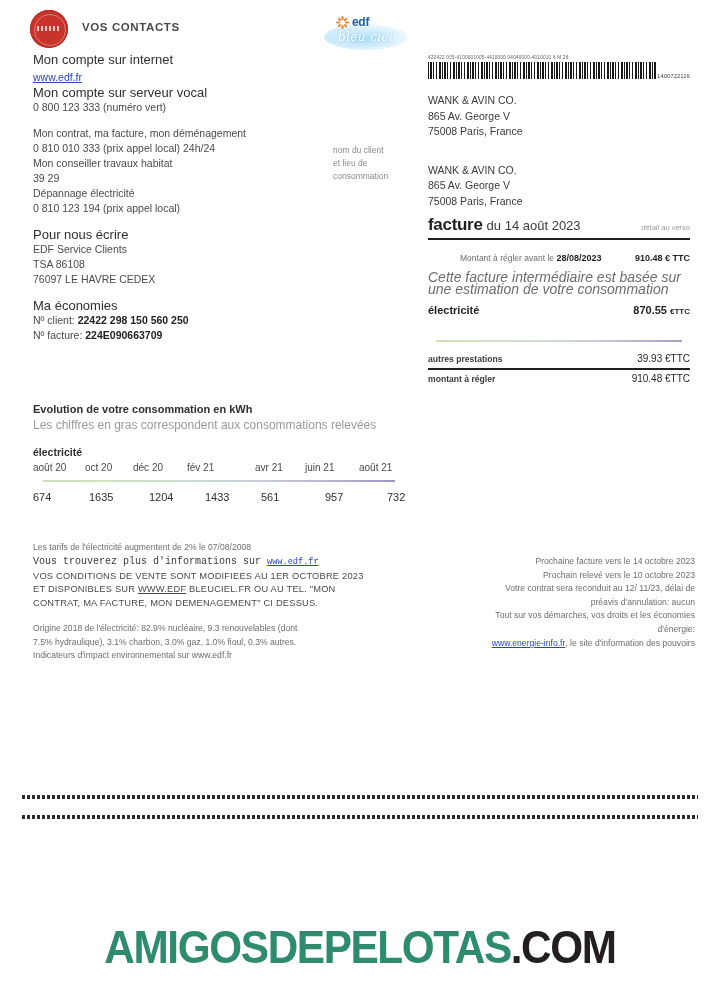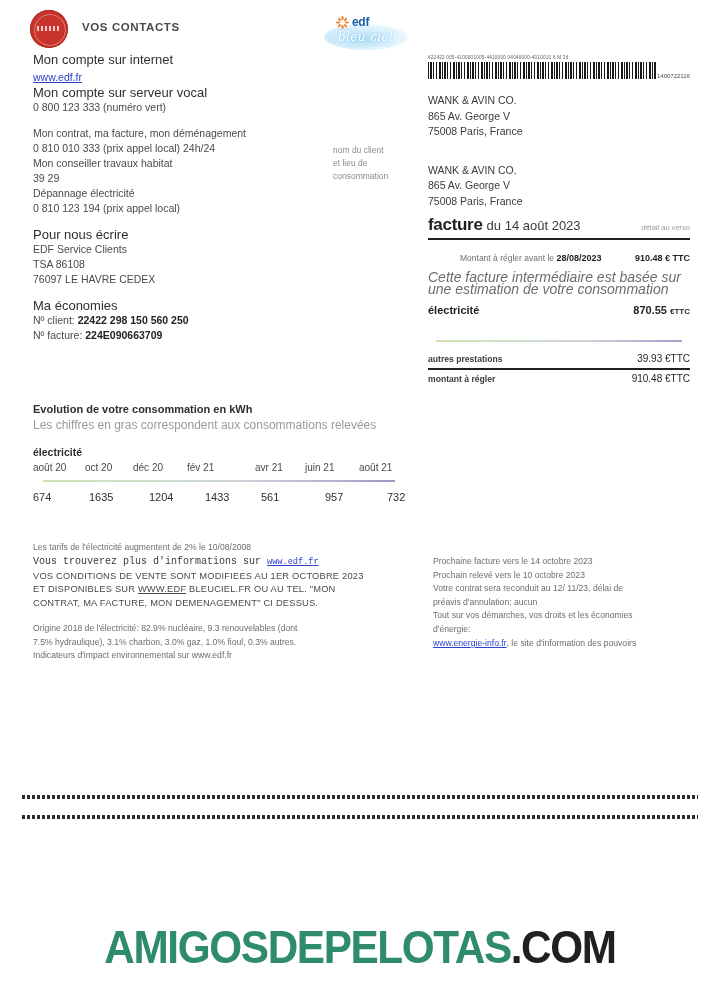--- a/index.html
+++ b/index.html
@@ -134,21 +134,21 @@
     height:2px; margin-top:24px; margin-left:8px; width:246px;
     background:linear-gradient(90deg,#cfe0b5 0%,#cfe2c2 20%,#cfdcd0 42%,#c9cfd8 64%,#b6b3cf 84%,#a99ec8 100%);
   }
   .sum-row2{ display:flex; justify-content:space-between; align-items:center; margin-top:11px; }
   .sum2-lbl{ font-size:8.6px; font-weight:700; color:#3a3a3a; }
   .sum2-amt{ font-size:10px; font-weight:400; color:#1f1f1f; }
   .rule-thin{ height:1.6px; background:#1f1f1f; margin-top:4px; }
   .sum-row3{ display:flex; justify-content:space-between; align-items:baseline; margin-top:3px; }
 
   .rnotes{ position:absolute; left:433px; top:555px; width:262px; }
-  .rnote{ font-size:8.6px; line-height:13.5px; color:#6d6d6d; }
+  .rnote{ font-size:8.6px; line-height:13.5px; color:#6d6d6d;text-align:right; }
 
   
   .dash{
     position:absolute; left:22px; width:676px; height:4px;
     background:repeating-linear-gradient(90deg,#2b2b2b 0 3px, transparent 3px 5px);
   }
   .dash.d1{ top:795px; }
   .dash.d2{ top:815px; }
 
   
@@ -250,21 +250,21 @@
       <span style="width:60px">1635</span>
       <span style="width:56px">1204</span>
       <span style="width:56px">1433</span>
       <span style="width:64px">561</span>
       <span style="width:62px">957</span>
       <span>732</span>
     </div>
   </div>
 
   <div class="notes">
-    <div class="note">Les tarifs de l'électricité augmentent de 2% le 10/08/2008</div>
+    <div class="note">Les tarifs de l'électricité augmentent de 2% le 07/08/2008</div>
     <div class="note strong">
       <span>Vous trouverez plus d'informations sur </span><a class="lnk" style="font-size:8.6px" href="#">www.edf.fr</a>
     </div>
     <div class="note caps">VOS CONDITIONS DE VENTE SONT MODIFIEES AU 1ER OCTOBRE 2023</div>
     <div class="note caps">
       <span>ET DISPONIBLES SUR </span><span class="u">WWW.EDF</span><span> BLEUCIEL.FR OU AU TEL. "MON</span>
     </div>
     <div class="note caps">CONTRAT, MA FACTURE, MON DEMENAGEMENT" CI DESSUS.</div>
     <div style="height:12px"></div>
     <div class="note">Origine 2018 de l'électricité: 82.9% nucléaire, 9.3 renouvelables (dont</div>

